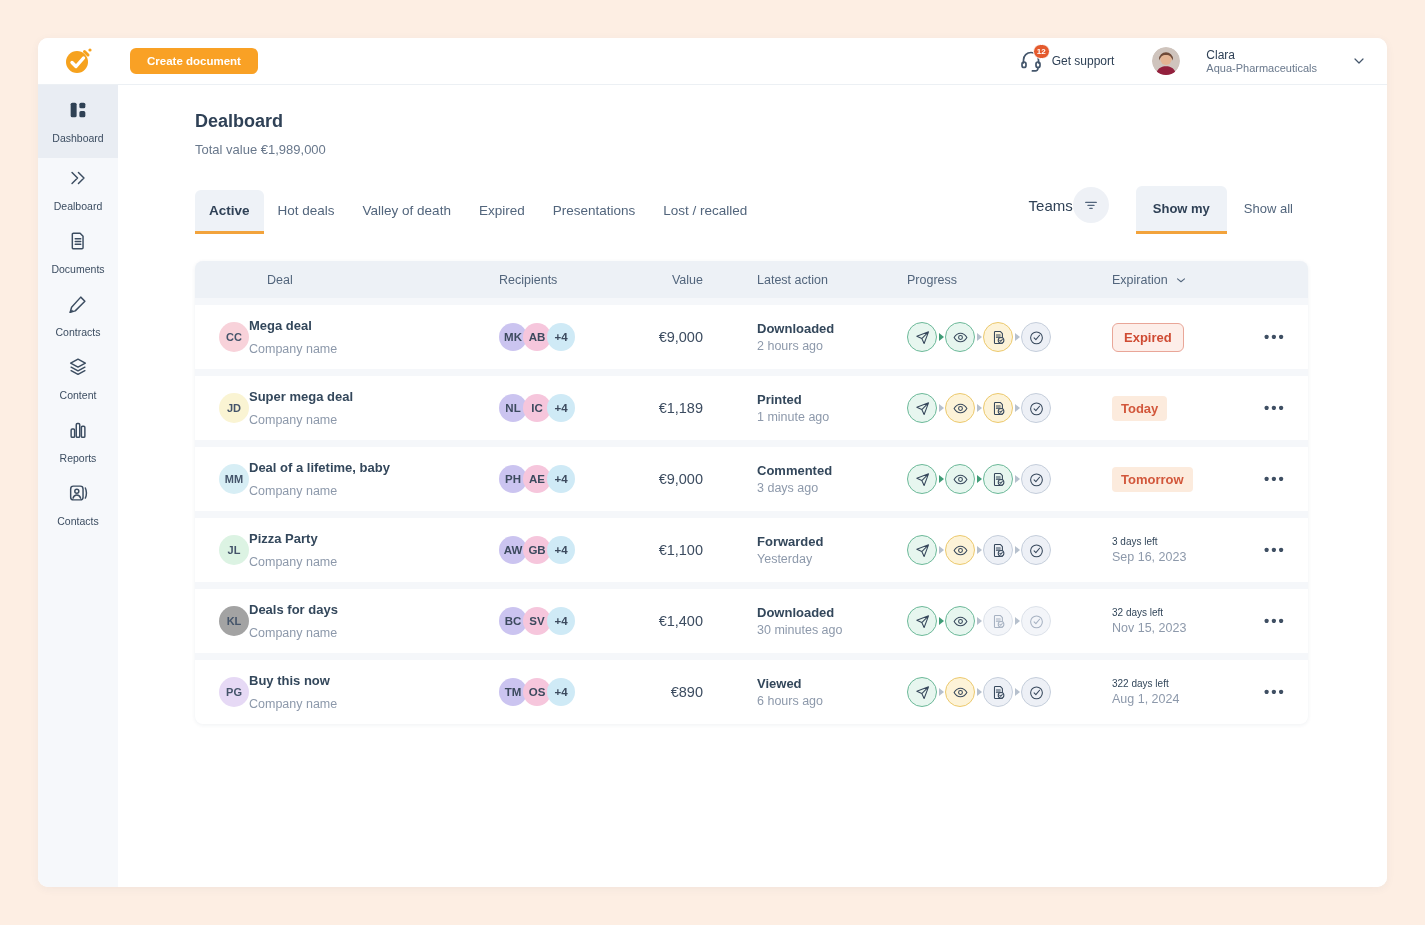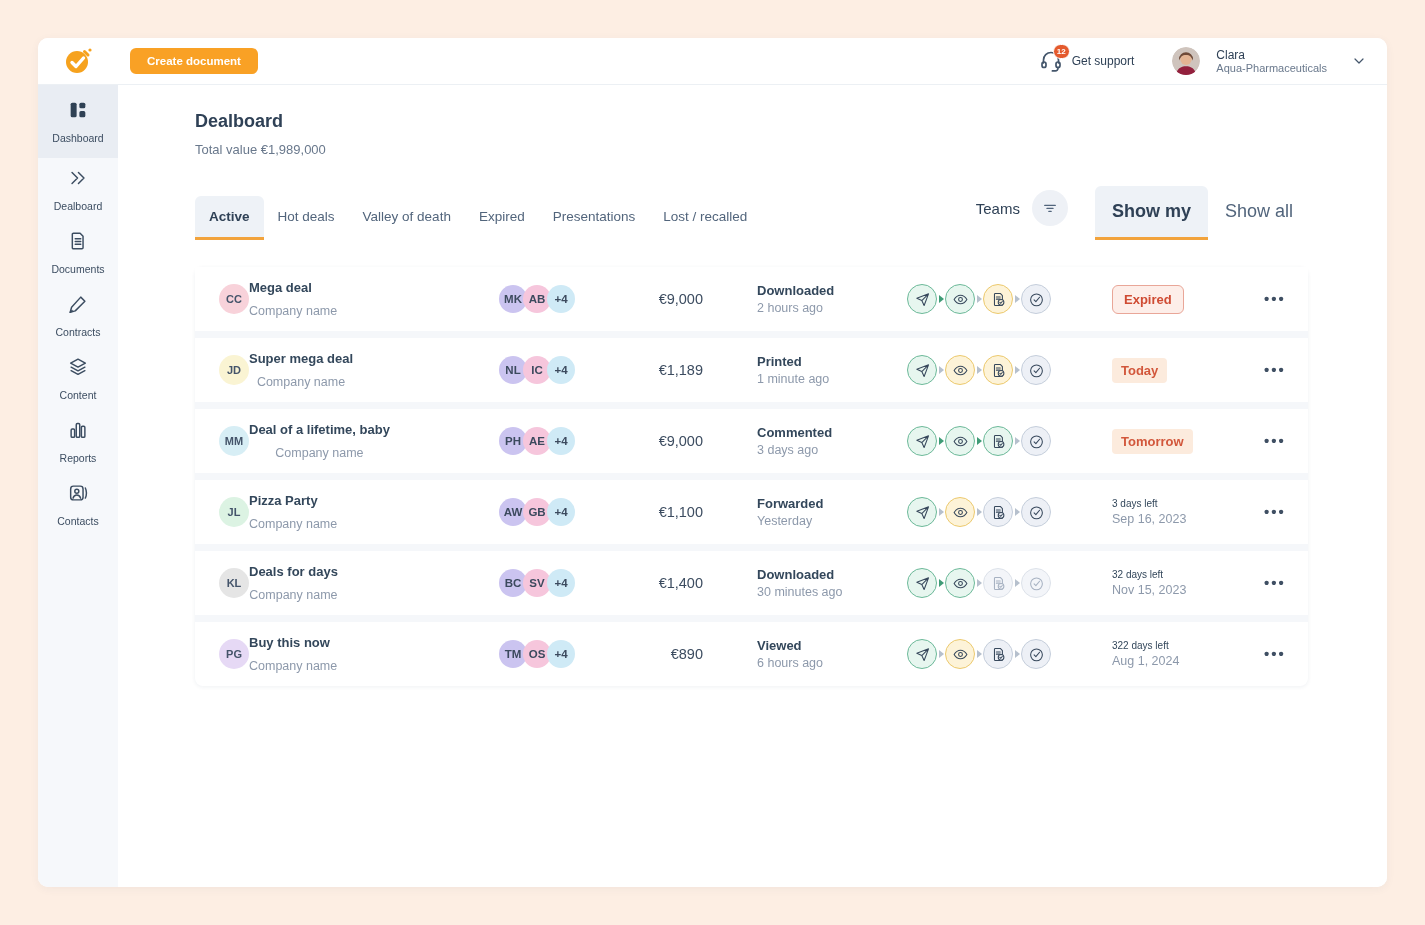--- a/index.html
+++ b/index.html
@@ -23,21 +23,21 @@
     font-size:11px; color:#33475b; width:100%; }
   .search input::placeholder { color:#5f7081; }
   .top-spacer { flex:1; }
   .support { display:flex; align-items:center; gap:9px; cursor:pointer; }
   .support-iconwrap { position:relative; width:24px; height:24px; }
   .support-iconwrap svg { width:24px; height:24px; stroke:#44566b; }
   .support-badge { position:absolute; top:-5px; right:-7px; min-width:15px; height:15px; background:#e45a2d;
     color:#fff; font-size:8px; font-weight:700; border-radius:8px; display:flex; align-items:center;
     justify-content:center; padding:0 3px; border:1.5px solid #fff; }
   .support-label { font-size:12px; color:#2f4156; }
-  .user { display:flex; align-items:center; gap:16px; margin-left:38px; cursor:pointer; }
+  .user { display:flex; align-items:center; gap:26px; margin-left:38px; cursor:pointer; }
   .avatar { width:28px; height:28px; border-radius:50%; overflow:hidden; flex:0 0 28px; }
   .user-text .name { font-size:12px; color:#2f4156; }
   .user-text .company { font-size:11px; color:#69788c; }
   .user-chevron { width:16px; height:16px; stroke:#44566b; margin-left:8px; }
 
   
   .body-row { flex:1; display:flex; min-height:0; }
   .sidebar { width:80px; flex:0 0 80px; background:#f6f8fb; }
   .side-item { display:flex; flex-direction:column; align-items:center; justify-content:center;
     gap:7px; height:63px; cursor:pointer; }
@@ -52,47 +52,47 @@
   .page-title { font-size:18px; font-weight:700; color:#2f4156; }
   .page-subtitle { font-size:13px; color:#69788c; margin-top:10px; }
 
   
   .tabs-row { margin-top:29px; width:1115px; display:flex; justify-content:space-between; align-items:flex-end; }
   .tabs { display:flex; }
   .tab { padding:13px 14px; font-size:13.5px; color:#52657c; cursor:pointer; border-bottom:3px solid transparent; }
   .tab.active { background:#eef2f7; border-radius:6px 6px 0 0; color:#2f4156; font-weight:700;
     border-bottom:3px solid #f2a33c; }
   .right-controls { display:flex; align-items:center; }
-  .teams { display:flex; align-items:center; gap:12px; margin-right:27px; padding-bottom:10px; cursor:pointer; }
+  .teams { display:flex; align-items:center; gap:0; margin-right:27px; padding-bottom:10px; cursor:pointer; }
   .teams .teams-label { font-size:15px; color:#2f4156; }
   .filter-circle { width:36px; height:36px; border-radius:50%; background:#eef1f6; display:flex;
     align-items:center; justify-content:center; }
   .filter-circle svg { width:18px; height:18px; stroke:#52657c; }
-  .toggle-tab { padding:15px 17px; font-size:18px; color:#52657c; cursor:pointer; border-bottom:3px solid transparent; }
+  .toggle-tab { padding:15px 17px; font-size:13px; color:#52657c; cursor:pointer; border-bottom:3px solid transparent; }
   .toggle-tab.active { background:#eef2f7; border-radius:6px 6px 0 0; color:#2f4156; font-weight:700;
     border-bottom:3px solid #f2a33c; }
 
   
   .table { margin-top:27px; width:1113px; border-radius:8px; box-shadow:0 1px 4px rgba(25,50,80,.07);
     background:#f5f7fa; }
   .tgrid { display:grid; grid-template-columns:304px 158px 100px 150px 205px 146px 50px; align-items:center; }
   .thead { height:37px; background:#edf1f6; border-radius:8px 8px 0 0; margin-bottom:7px; }
   .th { font-size:12.5px; color:#52657c; }
   .th.c1 { padding-left:72px; }
   .th.c3 { text-align:right; padding-right:54px; }
   .th.c6 { display:flex; align-items:center; gap:6px; cursor:pointer; }
   .th.c6 svg { width:14px; height:14px; stroke:#52657c; }
   .trow { height:64px; background:#fff; margin-bottom:7px; cursor:pointer; }
   .trow:last-child { margin-bottom:0; border-radius:0 0 8px 8px; }
 
   .cell-deal { display:flex; align-items:center; padding-left:24px; }
   .row-avatar { width:30px; height:30px; border-radius:50%; display:flex; align-items:center;
     justify-content:center; font-size:11px; font-weight:600; color:#44546a; flex:0 0 30px; }
   .deal-name { font-size:13px; font-weight:700; color:#33475b; }
-  .deal-company { font-size:12.5px; color:#8d99ab; margin-top:9px;text-align:center; }
+  .deal-company { font-size:12.5px; color:#8d99ab; margin-top:9px; }
 
   .cell-recipients { display:flex; align-items:center; }
   .chip { width:28px; height:28px; border-radius:50%; display:flex; align-items:center; justify-content:center;
     font-size:11.5px; font-weight:600; color:#3c4a5e; margin-right:-4px; }
   .chip.p1 { background:#cbc4f0; }
   .chip.p2 { background:#f6c6dc; }
   .chip.p3 { background:#cfeaf6; cursor:pointer; }
 
   .cell-value { text-align:right; padding-right:54px; font-size:14.5px; color:#3c4c60; }
 
@@ -247,20 +247,33 @@
                 <path d="M5 8.5h14M8 12.5h8M10.5 16.5h3"></path>
               </svg>
             </span>
           </div>
           <div class="toggle-tab active">Show my</div>
           <div class="toggle-tab">Show all</div>
         </div>
       </div>
 
       <div class="table">
+        <div class="tgrid thead" id="thead">
+            <div class="th c1">Deal</div>
+            <div class="th c2">Recipients</div>
+            <div class="th c3">Value</div>
+            <div class="th c4">Latest action</div>
+            <div class="th c5">Progress</div>
+            <div class="th c6">Expiration<span style="display: inline-flex; width: 14px; height: 14px;">
+                <svg viewBox="0 0 24 24" fill="none" stroke-width="1.8" stroke-linecap="round" stroke-linejoin="round">
+                  <path d="M6 10l6 5 6-5"></path>
+                </svg>
+              </span></div>
+            <div></div>
+          </div>
         <div id="tbody">
             <div class="tgrid trow">
               <div class="cell-deal">
                 <span class="row-avatar" style="background:#f8d2da">CC</span>
                 <span>
                   <div class="deal-name">Mega deal</div>
                   <div class="deal-company">Company name</div>
                 </span>
               </div>
               <div class="cell-recipients">
@@ -457,21 +470,21 @@
                 </span>
               </div>
               <div class="cell-expiration">
                 <div class="exp-line1">3 days left</div>
                 <div class="exp-line2">Sep 16, 2023</div>
               </div>
               <div class="cell-menu"><span class="dots">•••</span></div>
             </div>
             <div class="tgrid trow">
               <div class="cell-deal">
-                <span class="row-avatar" style="background:#e5e5e5">KL</span>
+                <span class="row-avatar" style="background:#a3a3a3">KL</span>
                 <span>
                   <div class="deal-name">Deals for days</div>
                   <div class="deal-company">Company name</div>
                 </span>
               </div>
               <div class="cell-recipients">
                 <span class="chip p1">BC</span>
                 <span class="chip p2">SV</span>
                 <span class="chip p3">+4</span>
               </div>

